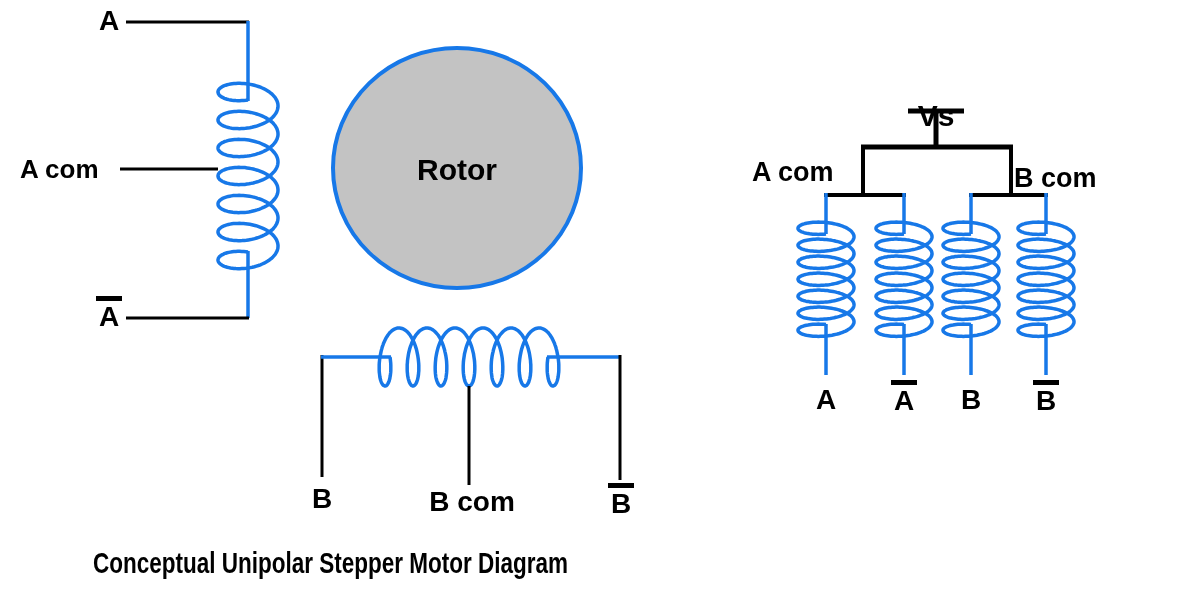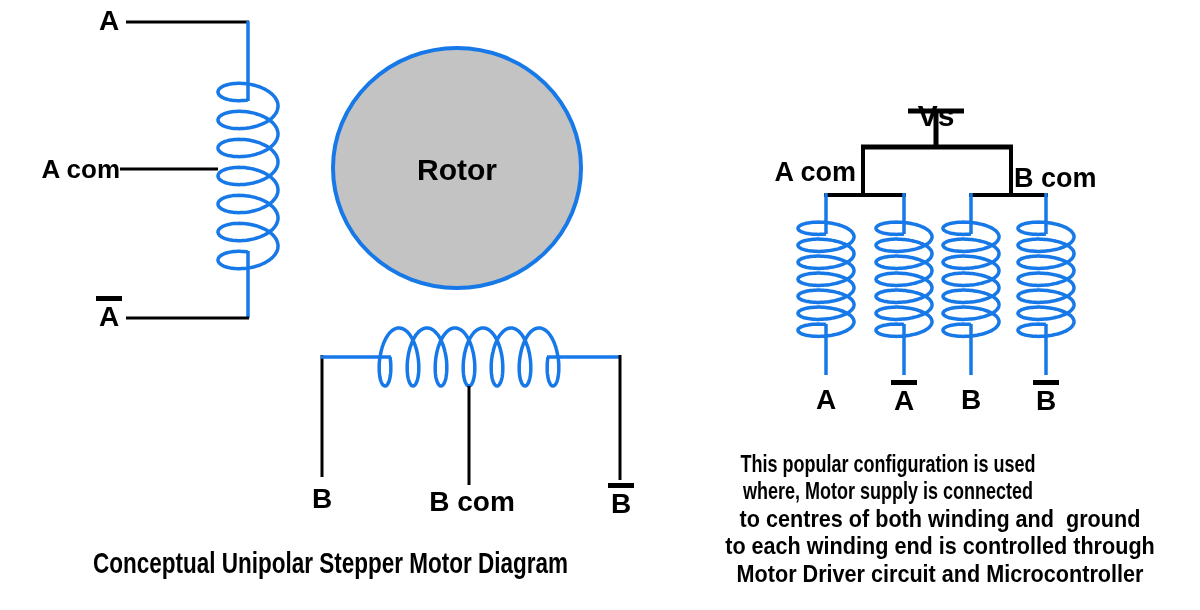--- a/index.html
+++ b/index.html
@@ -5,21 +5,21 @@
   html,body{margin:0;padding:0;background:#fff;}
   .stage{
     position:relative;width:1200px;height:610px;background:#FFFFFF;overflow:hidden;
     font-family:"Liberation Sans","DejaVu Sans",sans-serif;font-weight:bold;color:#000;
   }
   .stage svg{position:absolute;left:0;top:0;}
   .lbl{
     position:absolute;display:flex;align-items:center;justify-content:center;
     white-space:pre;line-height:1;
   }
-  .lbl.right{justify-content:flex-end;}
+  .lbl.right{justify-content:flex-start;}
   .lbl.left{justify-content:flex-start;}
   .f26{font-size:26px;}
   .f27{font-size:27px;}
   .f28{font-size:28px;}
   .f30{font-size:30px;}
   .bar{display:inline-block;border-top:5px solid #000;padding:2px 3px 0 3px;}
   .caption{
     position:absolute;left:18px;top:546px;width:600px;text-align:center;
     font-size:30px;white-space:pre;transform:scaleX(0.75);transform-origin:center;
   }
@@ -141,21 +141,14 @@
   </div>
 
   <div class="lbl f28" style="left:949px;top:386px;width:44px;height:28px;">
     <span>B</span>
   </div>
 
   <div class="lbl f28" style="left:1024px;top:379px;width:44px;height:36px;">
     <span class="bar"><span>B</span></span>
   </div>
 
-  <div class="desc">
-    <div class="dl shift">This popular configuration is used</div>
-    <div class="dl shift">where, Motor supply is connected</div>
-    <div class="dl wide">to centres of both winding and  ground</div>
-    <div class="dl wide">to each winding end is controlled through</div>
-    <div class="dl wide">Motor Driver circuit and Microcontroller</div>
-  </div>
 
 </div>
 
 </body></html>

